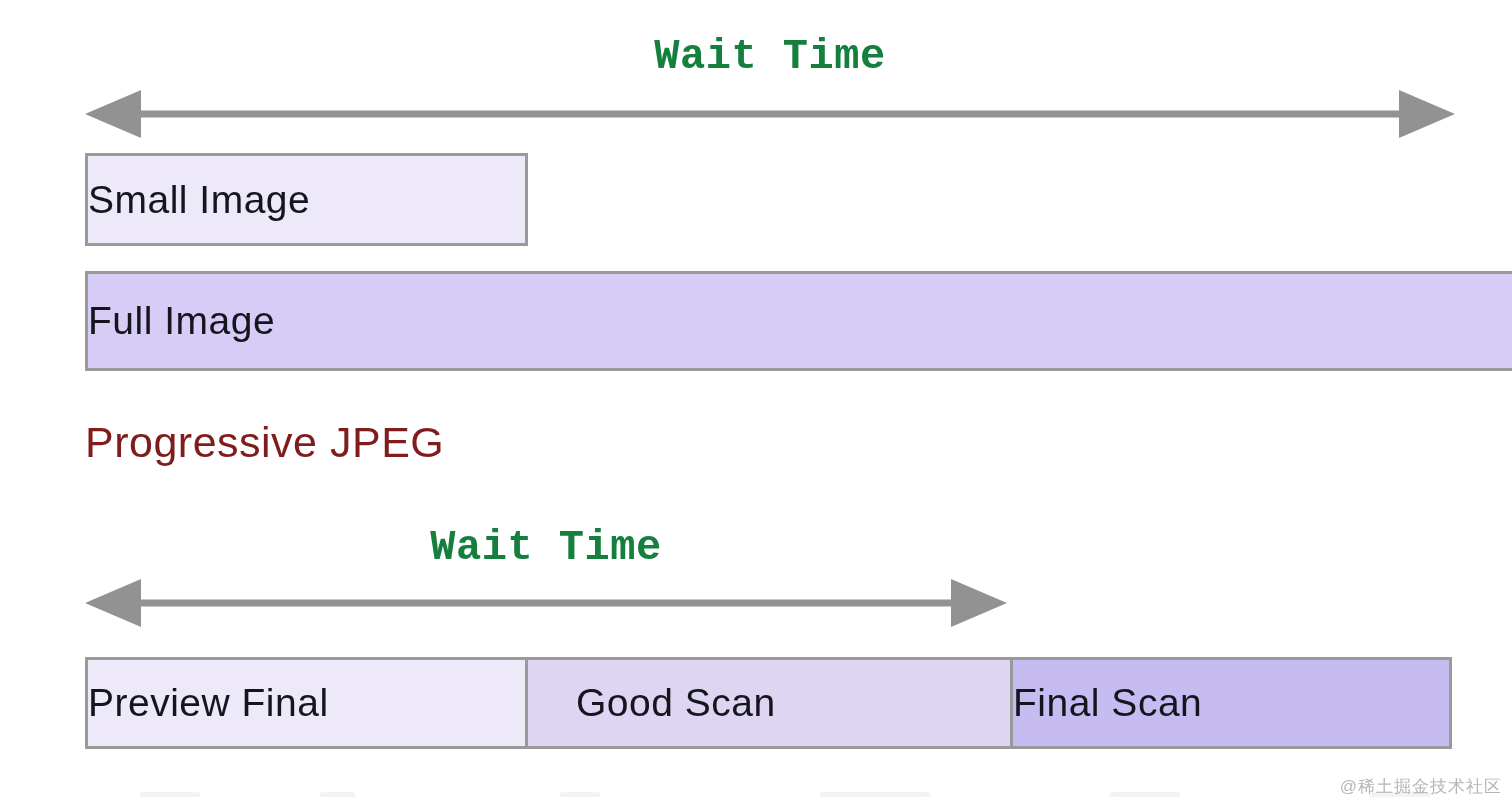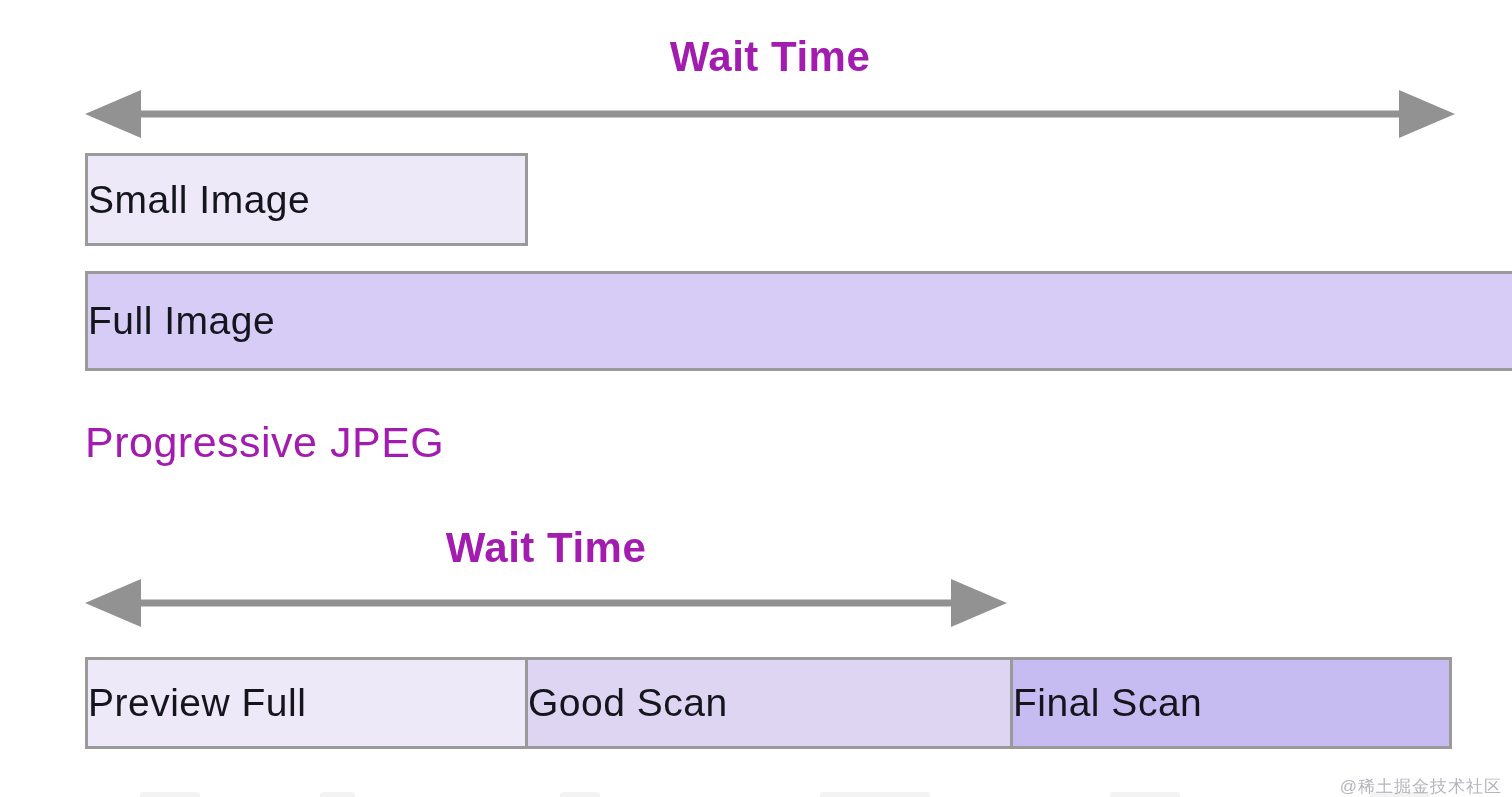--- a/index.html
+++ b/index.html
@@ -3,29 +3,29 @@
 <meta charset="utf-8">
 <style>
   html,body { margin:0; padding:0; background:#ffffff; }
   .canvas {
     position:relative; width:1512px; height:797px; background:#ffffff;
     overflow:hidden; font-family:"Liberation Sans", sans-serif;
   }
 
   
   .wait-title {
-    position:absolute; font-weight:bold; font-size:42px; color:#a21caf;
-    text-align:center; letter-spacing:0.5px;
+    position:absolute; font-weight:bold; font-size:42px; color:#15803d;
+    text-align:center; letter-spacing:0.5px;font-family:Liberation Mono, monospace;
   }
   .wait-title.top  { left:85px;  width:1370px; top:33px; }
   .wait-title.mid  { left:85px;  width:922px;  top:524px; }
 
   .section-label {
     position:absolute; left:85px; top:418px; font-size:43px; font-weight:400;
-    color:#a21caf; letter-spacing:0.5px;
+    color:#7f1d1d; letter-spacing:0.5px;
   }
 
   
   .arrow { position:absolute; height:50px; }
   .arrow.top { left:85px; top:89px;  width:1370px; }
   .arrow.mid { left:85px; top:578px; width:922px; }
   .arrow .shaft {
     position:absolute; left:42px; right:42px; top:50%; height:7px;
     transform:translateY(-50%); background:var(--arrow,#929292);
   }
@@ -42,21 +42,21 @@
   }
 
   
   .bar {
     position:absolute; box-sizing:border-box;
     border:3px solid var(--border,#9a9a9a);
     display:flex; align-items:center; 
     font-size:39px; color:#15151d; letter-spacing:0.5px;
   }
   .fill-light  { background:var(--box-light,#EDE9F8); }
-  .fill-medium { background:var(--box-medium,#DDD5F2); }
+  .fill-medium { background:var(--box-medium,#DDD5F2);padding-left:48px; }
   .fill-full   { background:var(--box-full,#D6CCF6); }
   .fill-dark   { background:var(--box-dark,#C7BCF1); }
 
   .bar.small-image { left:85px; top:153px; width:443px;  height:93px; }
   .bar.full-image  { left:85px; top:271px; width:1508px; height:100px; }
 
   .bar.preview-scan { left:85px;   top:657px; width:443px; height:92px; }
   .bar.good-scan    { left:525px;  top:657px; width:488px; height:92px; }
   .bar.final-scan   { left:1010px; top:657px; width:442px; height:92px; }
 
@@ -97,21 +97,21 @@
 
   <div class="wait-title mid">Wait Time</div>
 
   <div class="arrow mid">
     <div class="head left"></div>
     <div class="shaft"></div>
     <div class="head right"></div>
   </div>
 
   <div class="bar preview-scan fill-light">
-    <span>Preview Full</span>
+    <span>Preview Final</span>
   </div>
 
   <div class="bar good-scan fill-medium">
     <span>Good Scan</span>
   </div>
 
   <div class="bar final-scan fill-dark">
     <span>Final Scan</span>
   </div>
 

